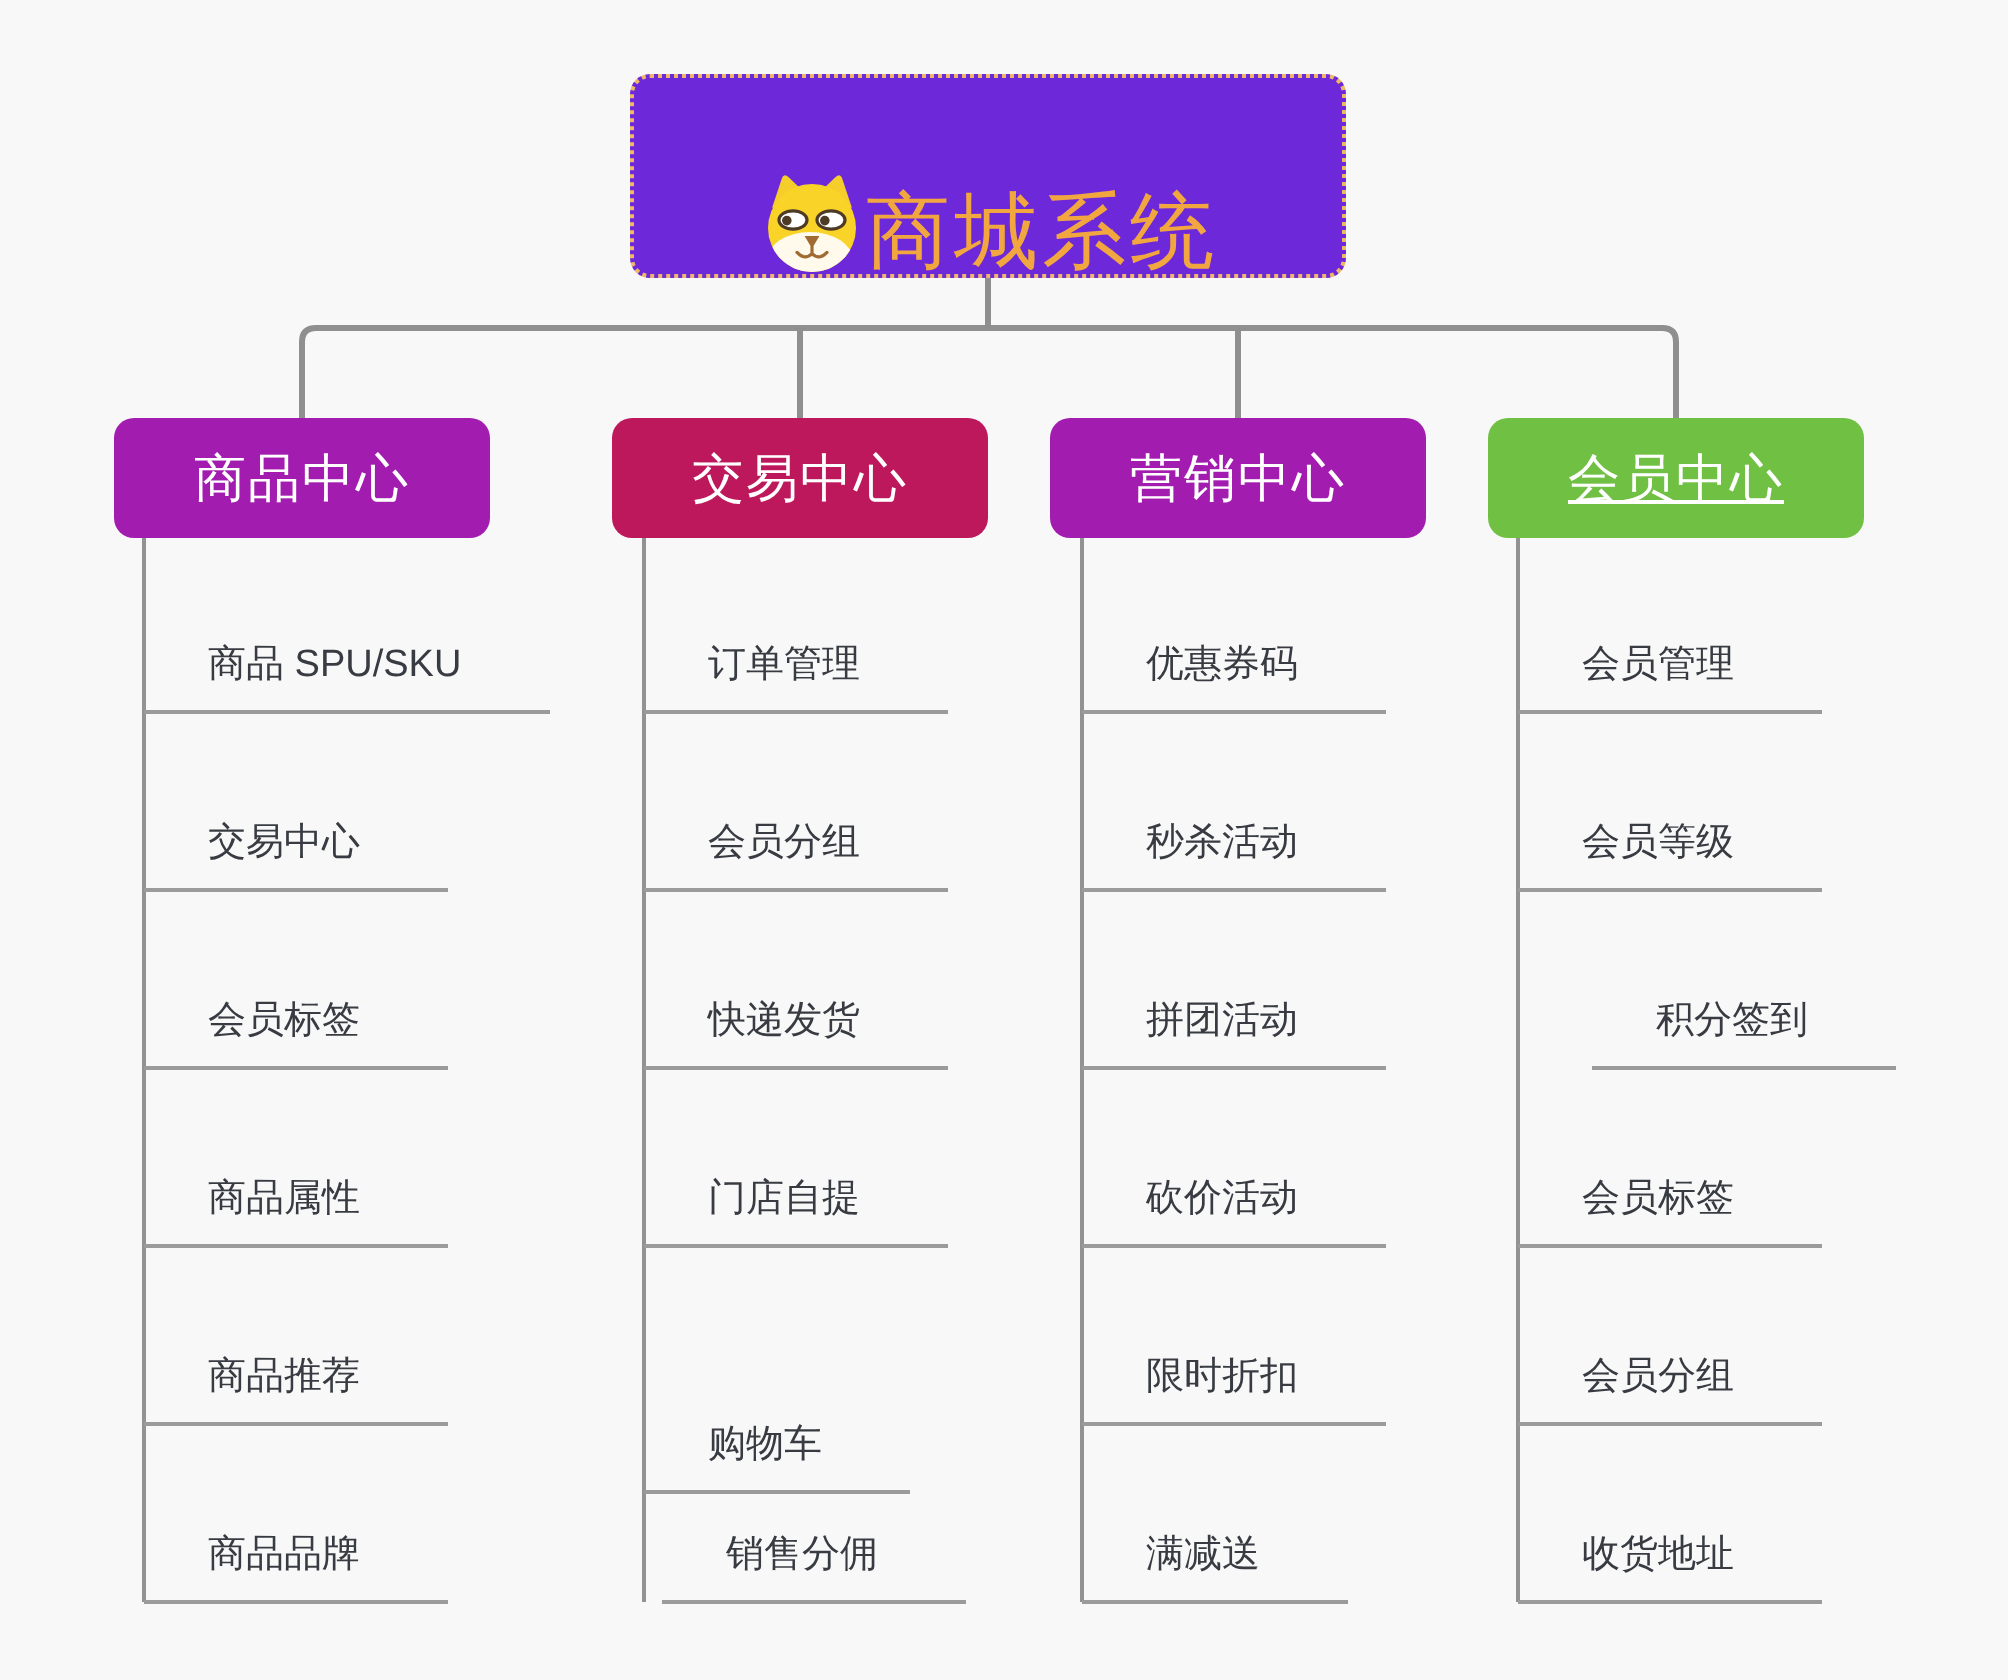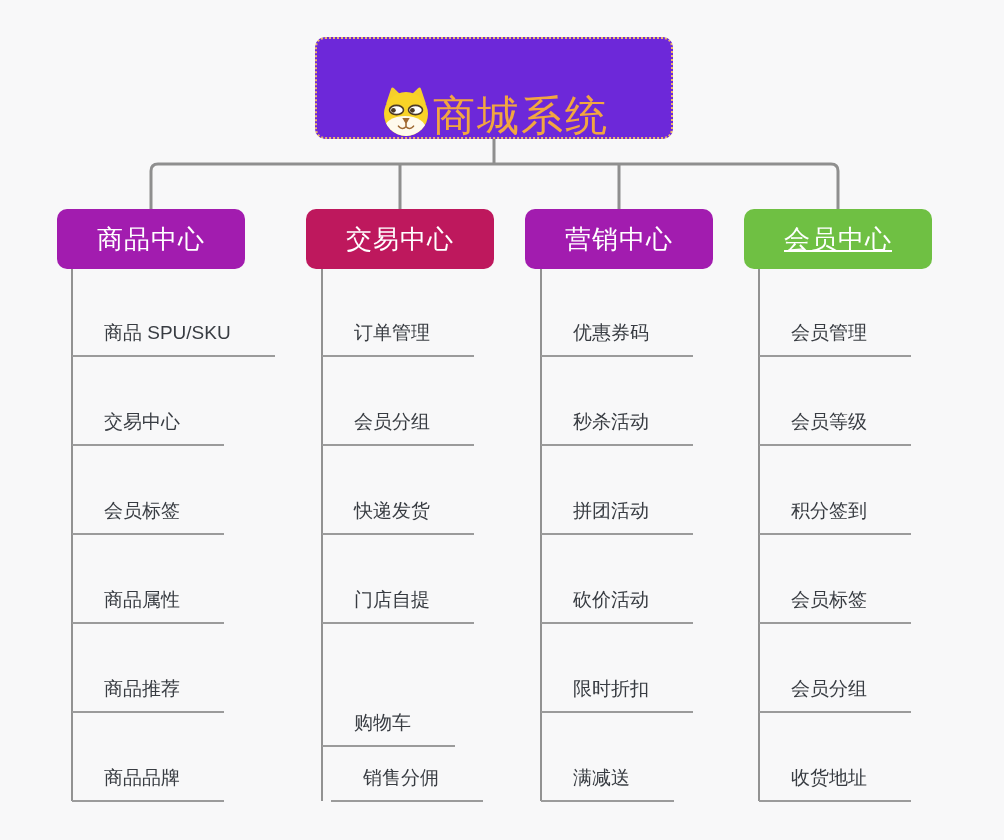--- a/index.html
+++ b/index.html
@@ -107,19 +107,19 @@
       <div class="branch-header" style="left: 525px; background: #a21caf;">营销中心</div>
       <div class="branch-item" style="left: 541px; top: 320px;">优惠券码</div>
       <div class="branch-item" style="left: 541px; top: 409px;">秒杀活动</div>
       <div class="branch-item" style="left: 541px; top: 498px;">拼团活动</div>
       <div class="branch-item" style="left: 541px; top: 587px;">砍价活动</div>
       <div class="branch-item" style="left: 541px; top: 676px;">限时折扣</div>
       <div class="branch-item" style="left: 541px; top: 765px;">满减送</div>
       <div class="branch-header" style="left: 744px; background: rgb(111, 192, 67); text-decoration: underline;">会员中心</div>
       <div class="branch-item" style="left: 759px; top: 320px;">会员管理</div>
       <div class="branch-item" style="left: 759px; top: 409px;">会员等级</div>
-      <div class="branch-item" style="left: 759px; top: 498px;">积分签到</div>
+      <div class="branch-item" style="left: 796px; top: 498px;">积分签到</div>
       <div class="branch-item" style="left: 759px; top: 587px;">会员标签</div>
       <div class="branch-item" style="left: 759px; top: 676px;">会员分组</div>
       <div class="branch-item" style="left: 759px; top: 765px;">收货地址</div>
     </div>
 
 </div>
 
 </body></html>

